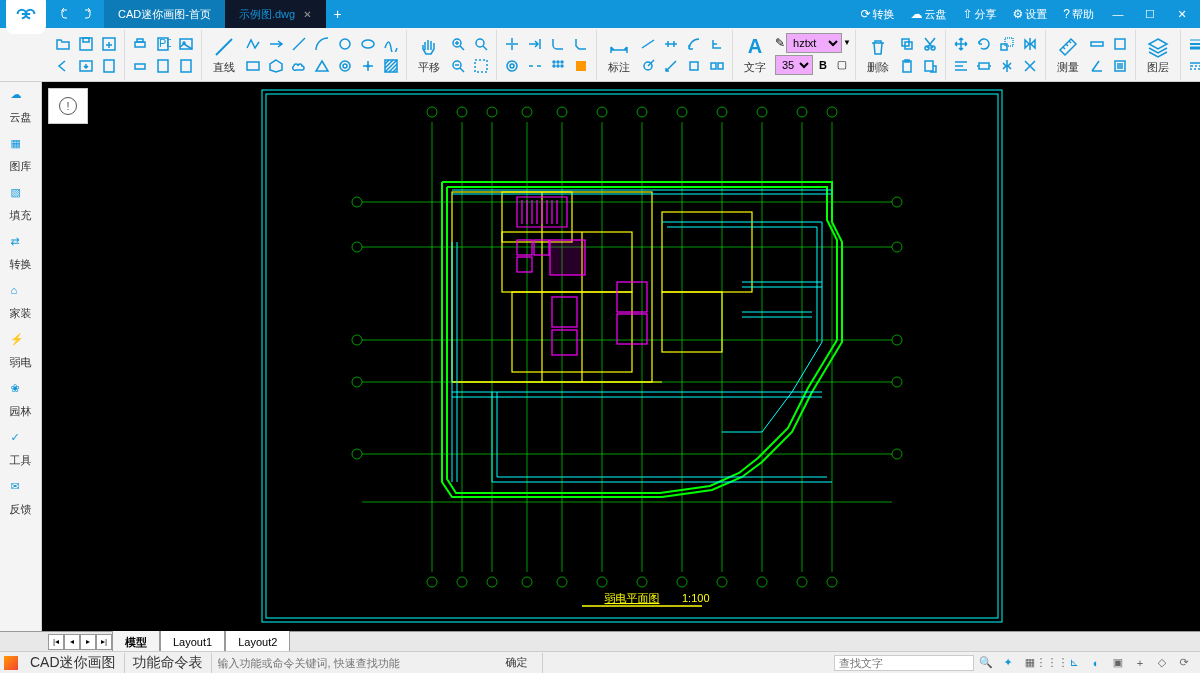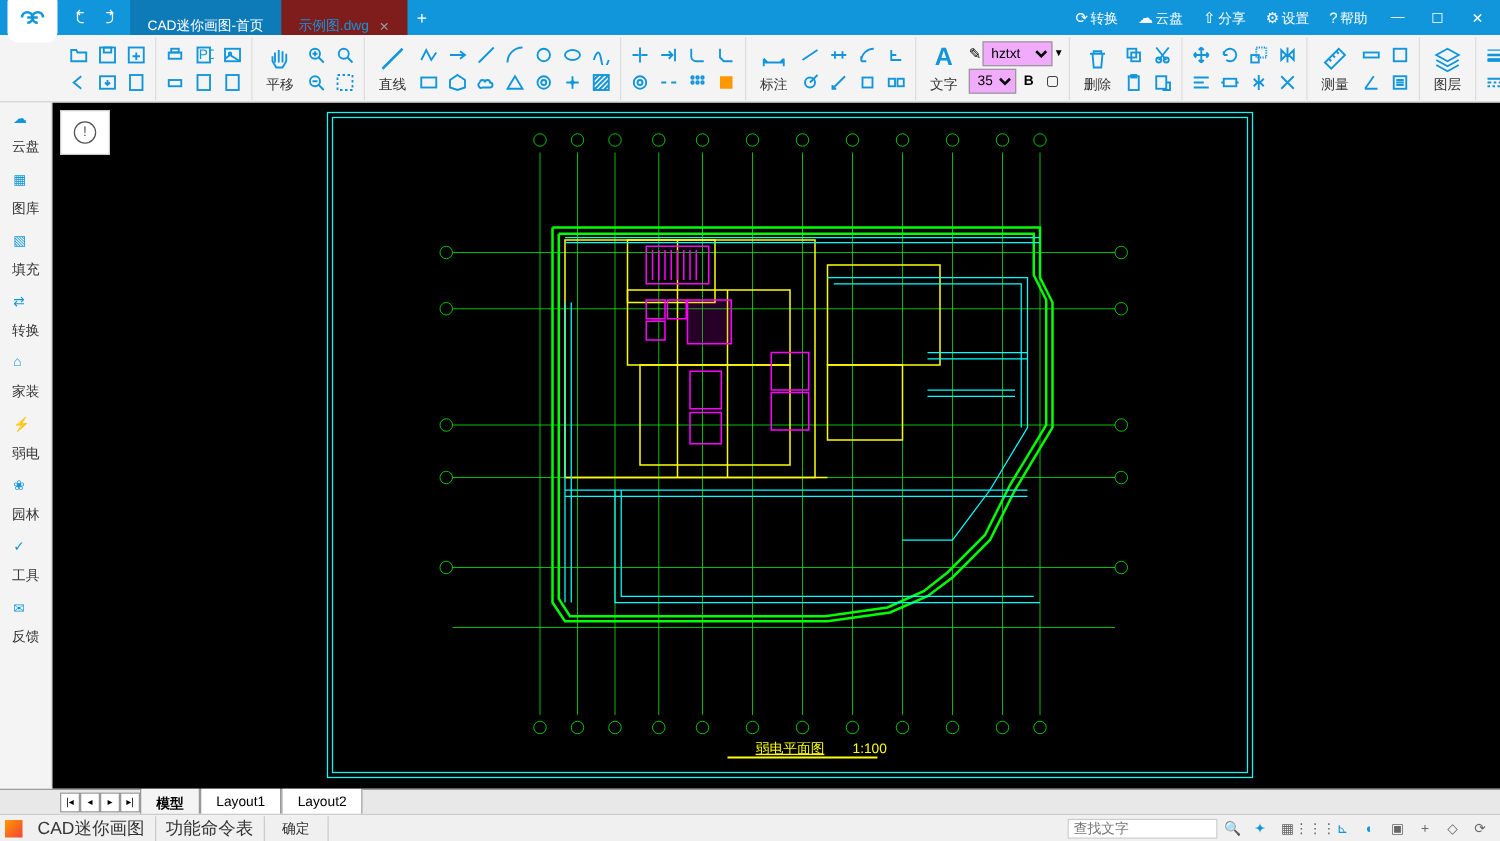--- a/index.html
+++ b/index.html
@@ -2,23 +2,23 @@
 <html><head>
 <meta charset="utf-8">
 <style>
 *{margin:0;padding:0;box-sizing:border-box;font-family:"Microsoft YaHei",Arial,sans-serif;font-size:11px;user-select:none}
 body{width:1200px;height:673px;overflow:hidden;background:#fff;display:flex;flex-direction:column}
 .titlebar{height:28px;background:#1296db;display:flex;align-items:center;color:#fff}
 .logo{width:40px;height:40px;background:#fff;border-radius:8px;margin:4px 6px;display:flex;align-items:center;justify-content:center;position:relative;z-index:10}
 .logo svg{width:28px;height:18px}
 .tb-btn{width:24px;height:24px;display:flex;align-items:center;justify-content:center;cursor:pointer;color:#fff}
 .tabs{display:flex;height:28px;margin-left:4px}
-.tab{padding:0 14px;display:flex;align-items:flex-end;gap:8px;cursor:pointer;font-size:12px}
+.tab{padding:0 14px;display:flex;align-items:center;gap:8px;cursor:pointer;font-size:12px}
 .tab.home{background:#0d7bb8}
-.tab.active{background:#7f1d1d;color:#1296db}
+.tab.active{background:#0f172a;color:#1296db}
 .tab .close{font-size:10px;color:#999}
 .tab-add{width:24px;display:flex;align-items:center;justify-content:center;cursor:pointer;font-size:14px}
 .tb-right{margin-left:auto;display:flex;align-items:center;gap:4px;padding-right:4px}
 .tb-right .rbtn{display:flex;align-items:center;gap:2px;padding:0 6px;height:24px;cursor:pointer;font-size:12px}
 .wbtn{width:28px;height:28px;display:flex;align-items:center;justify-content:center;cursor:pointer}
 .ribbon{height:54px;background:#f4f4f4;border-bottom:1px solid #d0d0d0;display:flex;align-items:center;padding-left:48px}
 .rgroup{display:flex;flex-direction:column;align-items:center;padding:2px 4px;border-right:1px solid #ddd;height:50px;justify-content:center}
 .rrow{display:flex;gap:1px}
 .ricon{width:22px;height:22px;display:flex;align-items:center;justify-content:center;cursor:pointer;border:1px solid transparent}
 .ricon svg{width:16px;height:16px;stroke:#1296db;fill:none;stroke-width:1.5}
@@ -41,21 +41,21 @@
 .bt-nav{display:flex;gap:0}
 .bt-nav div{width:16px;height:16px;border:1px solid #999;background:#fff;display:flex;align-items:center;justify-content:center;font-size:8px;cursor:pointer}
 .bt-tab{padding:0 12px;border:1px solid #999;border-bottom:none;background:#fff;height:30px;display:flex;align-items:center;cursor:pointer;font-size:11px}
 .bt-tab.active{background:#f4f4f4;font-weight:bold}
 .statusbar{height:22px;background:#f0f0f0;border-top:1px solid #ccc;display:flex;align-items:center}
 .sb-seg{padding:0 8px;border-right:1px solid #ccc;height:20px;display:flex;align-items:center;font-size:14px;color:#333}
 .sb-logo{width:14px;height:14px;background:linear-gradient(135deg,#ff9800,#f44336);margin:0 4px}
 .sb-input{flex:0 0 280px;border:none;background:transparent;color:#888;font-size:11px;padding:0 6px}
 .sb-confirm{padding:0 14px;font-size:11px;color:#333;border-right:1px solid #ccc;height:20px;display:flex;align-items:center;cursor:pointer}
 .sb-right{margin-left:auto;display:flex;align-items:center;gap:2px;padding-right:6px}
-.sb-search{width:120px;border:1px solid #ccc;height:16px;font-size:11px;padding:0 4px;color:#888}
+.sb-search{width:140px;border:1px solid #ccc;height:16px;font-size:11px;padding:0 4px;color:#888}
 .sb-ic{width:20px;height:18px;display:flex;align-items:center;justify-content:center;cursor:pointer;color:#666}
 </style>
 </head>
 <body>
 
 <div class="titlebar">
   <div class="logo">
     <svg viewBox="0 0 40 20">
         <path d="M8 10a6 6 0 1 1 6 6M32 10a6 6 0 1 0-6 6M14 10h12" stroke="#1296db" stroke-width="3" fill="none"></path>
       </svg>
@@ -170,20 +170,111 @@
             <rect x="3" y="2" width="10" height="12"></rect>
           </svg>
         </div>
     </div>
   </div>
   <div class="rgroup">
     <div style="display:flex">
       <div class="big-icon">
         <div class="ic">
             <svg width="22" height="22" viewBox="0 0 22 22">
+              <path d="M3 19 19 3" stroke="#1296db" stroke-width="2"></path>
+            </svg>
+          </div>
+        <div class="rlbl">直线</div>
+      </div>
+      <div>
+        <div class="rrow">
+          <div class="ricon">
+              <svg viewBox="0 0 16 16">
+                <path d="M2 12 6 4l4 8 4-6"></path>
+              </svg>
+            </div>
+          <div class="ricon">
+              <svg viewBox="0 0 16 16">
+                <path d="M2 8h12M10 5l4 3-4 3"></path>
+              </svg>
+            </div>
+          <div class="ricon">
+              <svg viewBox="0 0 16 16">
+                <path d="M2 14 14 2"></path>
+              </svg>
+            </div>
+          <div class="ricon">
+              <svg viewBox="0 0 16 16">
+                <path d="M2 14A12 12 0 0114 2"></path>
+              </svg>
+            </div>
+          <div class="ricon">
+              <svg viewBox="0 0 16 16">
+                <circle cx="8" cy="8" r="5"></circle>
+              </svg>
+            </div>
+          <div class="ricon">
+              <svg viewBox="0 0 16 16">
+                <ellipse cx="8" cy="8" rx="6" ry="4"></ellipse>
+              </svg>
+            </div>
+          <div class="ricon">
+              <svg viewBox="0 0 16 16">
+                <path d="M2 12q4-12 6 0t6 0"></path>
+              </svg>
+            </div>
+        </div>
+        <div class="rrow">
+          <div class="ricon">
+              <svg viewBox="0 0 16 16">
+                <rect x="2" y="4" width="12" height="8"></rect>
+              </svg>
+            </div>
+          <div class="ricon">
+              <svg viewBox="0 0 16 16">
+                <path d="M8 2 14 6v6l-6 2-6-2V6z"></path>
+              </svg>
+            </div>
+          <div class="ricon">
+              <svg viewBox="0 0 16 16">
+                <path d="M3 8a2 2 0 014 0 2 2 0 014 0 2 2 0 012 2 2 2 0 01-2 2H5a2 2 0 01-2-4"></path>
+              </svg>
+            </div>
+          <div class="ricon">
+              <svg viewBox="0 0 16 16">
+                <path d="M8 3 14 13H2z"></path>
+              </svg>
+            </div>
+          <div class="ricon">
+              <svg viewBox="0 0 16 16">
+                <circle cx="8" cy="8" r="5"></circle>
+                <circle cx="8" cy="8" r="2"></circle>
+              </svg>
+            </div>
+          <div class="ricon">
+              <svg viewBox="0 0 16 16">
+                <circle cx="8" cy="8" r="1" fill="#1296db"></circle>
+                <path d="M8 3v10M3 8h10"></path>
+              </svg>
+            </div>
+          <div class="ricon">
+              <svg viewBox="0 0 16 16">
+                <rect x="2" y="2" width="12" height="12"></rect>
+                <path d="M2 6l4-4M2 10l8-8M2 14 14 2M6 14l8-8M10 14l4-4"></path>
+              </svg>
+            </div>
+        </div>
+      </div>
+    </div>
+  </div>
+  <div class="rgroup">
+    <div style="display:flex">
+      <div class="big-icon">
+        <div class="ic">
+            <svg width="22" height="22" viewBox="0 0 22 22">
               <path d="M7 6v8M10 4v10M13 5v9M16 7v6l-3 5H8l-3-5V9" stroke="#1296db" fill="none" stroke-width="1.5"></path>
             </svg>
           </div>
         <div class="rlbl">平移</div>
       </div>
       <div>
         <div class="rrow">
           <div class="ricon">
               <svg viewBox="0 0 16 16">
                 <circle cx="7" cy="7" r="4"></circle>
@@ -200,111 +291,20 @@
         <div class="rrow">
           <div class="ricon">
               <svg viewBox="0 0 16 16">
                 <circle cx="7" cy="7" r="4"></circle>
                 <path d="M10 10l4 4M5 7h4"></path>
               </svg>
             </div>
           <div class="ricon">
               <svg viewBox="0 0 16 16">
                 <rect x="2" y="2" width="12" height="12" stroke-dasharray="2"></rect>
-              </svg>
-            </div>
-        </div>
-      </div>
-    </div>
-  </div>
-  <div class="rgroup">
-    <div style="display:flex">
-      <div class="big-icon">
-        <div class="ic">
-            <svg width="22" height="22" viewBox="0 0 22 22">
-              <path d="M3 19 19 3" stroke="#1296db" stroke-width="2"></path>
-            </svg>
-          </div>
-        <div class="rlbl">直线</div>
-      </div>
-      <div>
-        <div class="rrow">
-          <div class="ricon">
-              <svg viewBox="0 0 16 16">
-                <path d="M2 12 6 4l4 8 4-6"></path>
-              </svg>
-            </div>
-          <div class="ricon">
-              <svg viewBox="0 0 16 16">
-                <path d="M2 8h12M10 5l4 3-4 3"></path>
-              </svg>
-            </div>
-          <div class="ricon">
-              <svg viewBox="0 0 16 16">
-                <path d="M2 14 14 2"></path>
-              </svg>
-            </div>
-          <div class="ricon">
-              <svg viewBox="0 0 16 16">
-                <path d="M2 14A12 12 0 0114 2"></path>
-              </svg>
-            </div>
-          <div class="ricon">
-              <svg viewBox="0 0 16 16">
-                <circle cx="8" cy="8" r="5"></circle>
-              </svg>
-            </div>
-          <div class="ricon">
-              <svg viewBox="0 0 16 16">
-                <ellipse cx="8" cy="8" rx="6" ry="4"></ellipse>
-              </svg>
-            </div>
-          <div class="ricon">
-              <svg viewBox="0 0 16 16">
-                <path d="M2 12q4-12 6 0t6 0"></path>
-              </svg>
-            </div>
-        </div>
-        <div class="rrow">
-          <div class="ricon">
-              <svg viewBox="0 0 16 16">
-                <rect x="2" y="4" width="12" height="8"></rect>
-              </svg>
-            </div>
-          <div class="ricon">
-              <svg viewBox="0 0 16 16">
-                <path d="M8 2 14 6v6l-6 2-6-2V6z"></path>
-              </svg>
-            </div>
-          <div class="ricon">
-              <svg viewBox="0 0 16 16">
-                <path d="M3 8a2 2 0 014 0 2 2 0 014 0 2 2 0 012 2 2 2 0 01-2 2H5a2 2 0 01-2-4"></path>
-              </svg>
-            </div>
-          <div class="ricon">
-              <svg viewBox="0 0 16 16">
-                <path d="M8 3 14 13H2z"></path>
-              </svg>
-            </div>
-          <div class="ricon">
-              <svg viewBox="0 0 16 16">
-                <circle cx="8" cy="8" r="5"></circle>
-                <circle cx="8" cy="8" r="2"></circle>
-              </svg>
-            </div>
-          <div class="ricon">
-              <svg viewBox="0 0 16 16">
-                <circle cx="8" cy="8" r="1" fill="#1296db"></circle>
-                <path d="M8 3v10M3 8h10"></path>
-              </svg>
-            </div>
-          <div class="ricon">
-              <svg viewBox="0 0 16 16">
-                <rect x="2" y="2" width="12" height="12"></rect>
-                <path d="M2 6l4-4M2 10l8-8M2 14 14 2M6 14l8-8M10 14l4-4"></path>
               </svg>
             </div>
         </div>
       </div>
     </div>
   </div>
   <div class="rgroup">
     <div class="rrow">
       <div class="ricon">
           <svg viewBox="0 0 16 16">
@@ -759,20 +759,21 @@
   </div>
   <div class="bt-tab active">模型</div>
   <div class="bt-tab">Layout1</div>
   <div class="bt-tab">Layout2</div>
 </div>
 
 <div class="statusbar">
   <div class="sb-logo"></div>
   <div class="sb-seg">CAD迷你画图</div>
   <div class="sb-seg">功能命令表</div>
+  <input class="sb-input" placeholder="输入功能或命令关键词, 快速查找功能" style="">
   <div class="sb-confirm">确定</div>
   <div class="sb-right">
     <input class="sb-search" placeholder="查找文字" style="">
     <div class="sb-ic">🔍</div>
     <div class="sb-ic" style="color:#1296db">✦</div>
     <div class="sb-ic">▦</div>
     <div class="sb-ic">⋮⋮⋮</div>
     <div class="sb-ic" style="color:#1296db">⊾</div>
     <div class="sb-ic" style="color:#1296db">◐</div>
     <div class="sb-ic">▣</div>

